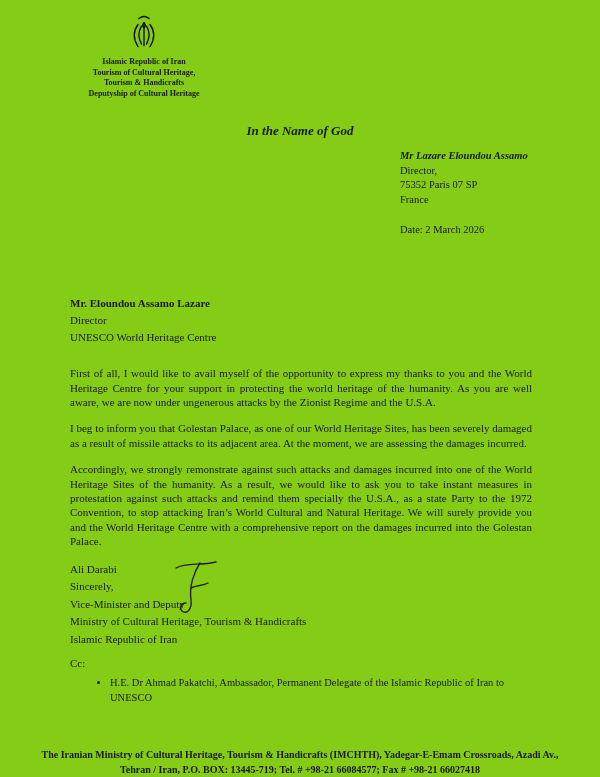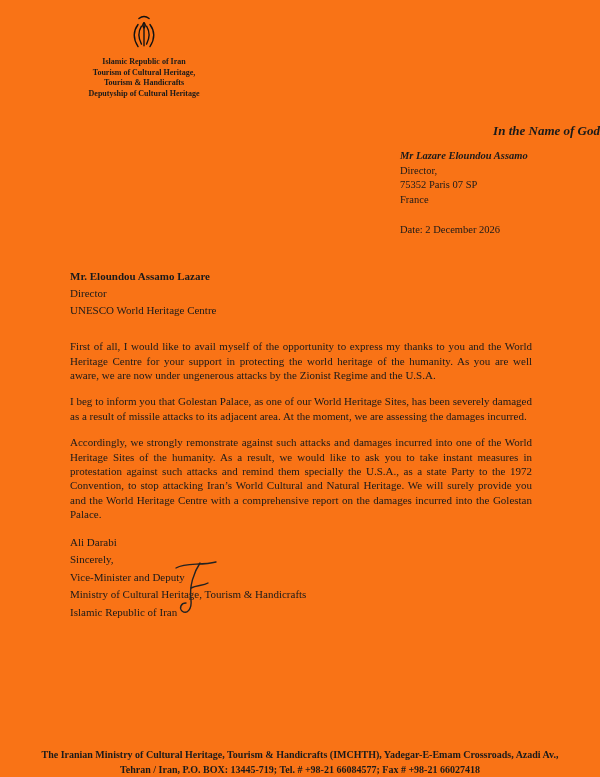--- a/index.html
+++ b/index.html
@@ -1,54 +1,54 @@
 <!DOCTYPE html>
 <html><head>
 <meta charset="utf-8">
 <style>
   html,body { margin:0; padding:0; }
   body { background:#e8e8e8; font-family:"Liberation Serif", serif; }
   .page {
     position:relative;
     width:600px; height:777px;
     margin:0 auto;
-    background:#f97316;
+    background:#84cc16;
     color:#1a1a1a;
     overflow:hidden;
   }
 
   
   .letterhead {
     position:absolute; left:64px; top:12px;
     width:160px; text-align:center;
   }
   .letterhead .emblem { display:block; margin:0 auto 3px auto; }
   .letterhead .lh-line {
     font-size:8px; font-weight:bold; line-height:1.32;
     white-space:nowrap;
   }
 
   
   .invocation {
     position:absolute; left:0; top:123px; width:600px;
-    text-align:right;
+    text-align:center;
     font-weight:bold; font-style:italic; font-size:13px;
   }
 
   
   .recipient {
     position:absolute; left:400px; top:149px; width:175px;
     font-size:10.5px; line-height:1.4;
   }
   .recipient .r-name { font-weight:bold; font-style:italic; }
   .recipient .r-date { margin-top:15px; }
 
   
   .content {
-    position:absolute; left:70px; top:268px; width:462px;
+    position:absolute; left:70px; top:295px; width:462px;
     font-size:11px;
   }
   .addressee { line-height:1.55; margin-bottom:20px; }
   .addressee .a-name { font-weight:bold; }
 
   .body-text p {
     margin:0 0 12px 0;
     line-height:1.31;
     text-align:justify;
   }
@@ -94,21 +94,21 @@
     <div class="lh-line">Deputyship of Cultural Heritage</div>
   </div>
 
   <div class="invocation">In the Name of God</div>
 
   <div class="recipient">
     <div class="r-name">Mr Lazare Eloundou Assamo</div>
     <div>Director,</div>
     <div>75352 Paris 07 SP</div>
     <div>France</div>
-    <div class="r-date">Date: 2 December 2026</div>
+    <div class="r-date">Date: 2 March 2026</div>
   </div>
 
   <div class="content">
 
     <div class="addressee">
       <div class="a-name">Mr. Eloundou Assamo Lazare</div>
       <div>Director</div>
       <div>UNESCO World Heritage Centre</div>
     </div>
 
@@ -119,20 +119,26 @@
     </div>
 
     <div class="closing">
       <div>Ali Darabi</div>
       <div>Sincerely,</div>
       <div>Vice-Minister and Deputy</div>
       <div>Ministry of Cultural Heritage, Tourism &amp; Handicrafts</div>
       <div>Islamic Republic of Iran</div>
     </div>
 
+    <div class="cc-block">
+      <div class="cc-label">Cc:</div>
+      <ul>
+        <li>H.E. Dr Ahmad Pakatchi, Ambassador, Permanent Delegate of the Islamic Republic of Iran to UNESCO</li>
+      </ul>
+    </div>
 
   </div>
 
   <svg class="signature" width="56" height="62" viewBox="0 0 56 62" fill="none" stroke="#222" stroke-width="1.4" stroke-linecap="round">
     <path d="M6,10 C16,4 30,8 46,4"></path>
     <path d="M30,5 C24,14 19,28 21,42 C22,51 17,57 12,53 C9,50 11,45 16,45"></path>
     <path d="M21,30 C27,27 33,28 38,25"></path>
   </svg>
 
   <div class="footer">

